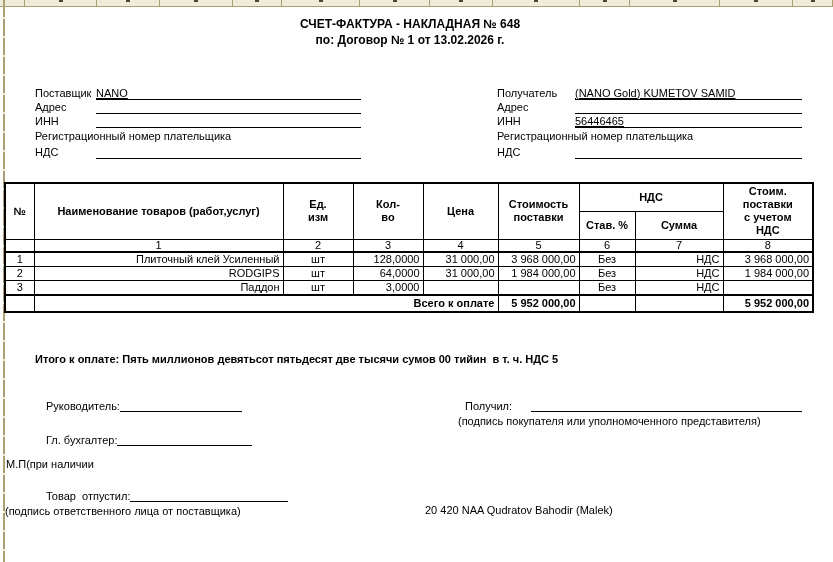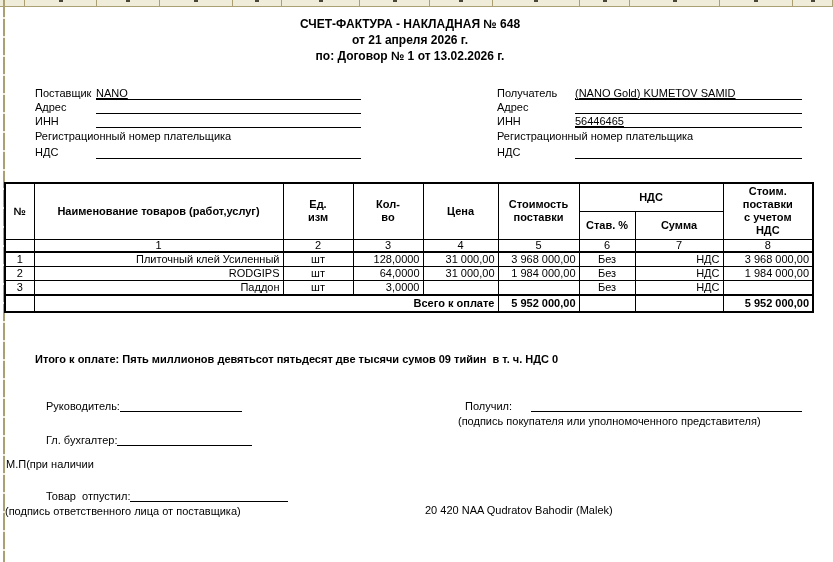--- a/index.html
+++ b/index.html
@@ -75,21 +75,20 @@
   <div class="cell" style="width:87px"></div>
   <div class="cell" style="width:50px"></div>
   <div class="cell" style="width:90px"></div>
   <div class="cell" style="width:73px"></div>
   <div class="cell" style="width:40px"></div>
 </div>
 <div class="row-strip"></div>
 
 <div class="title-block">
   <div>СЧЕТ-ФАКТУРА - НАКЛАДНАЯ № 648</div>
-  <div>от 21 апреля 2026 г.</div>
   <div>по: Договор № 1 от 13.02.2026 г.</div>
 </div>
 
 <div class="frow" style="left:35px;top:86px;width:326px;">
   <span class="lbl" style="width:61px">Поставщик</span>
   <span class="val" style="flex:1">NANO</span>
 </div>
 <div class="frow" style="left:35px;top:100px;width:326px;">
   <span class="lbl" style="width:61px">Адрес</span>
   <span class="val" style="flex:1"></span>
@@ -207,21 +206,21 @@
     <td></td>
     <td class="al" colspan="4">Всего к оплате</td>
     <td class="ar">5 952 000,00</td>
     <td></td>
     <td></td>
     <td class="ar">5 952 000,00</td>
   </tr>
 </tbody>
   </table>
 
-<div class="amount-words">Итого к оплате: Пять миллионов девятьсот пятьдесят две тысячи сумов 09 тийин  в т. ч. НДС 0</div>
+<div class="amount-words">Итого к оплате: Пять миллионов девятьсот пятьдесят две тысячи сумов 00 тийин  в т. ч. НДС 5</div>
 
 <div class="sig" style="left:6px;top:398px;width:236px;">
   <span class="lbl">Руководитель:</span>
   <span class="line" style="flex:1"></span>
 </div>
 <div class="sig" style="left:6px;top:432px;width:246px;">
   <span class="lbl">Гл. бухгалтер:</span>
   <span class="line" style="flex:1"></span>
 </div>
 <div class="note clip" style="left:6px;top:458px;width:97px;">М.П(при наличии</div>

